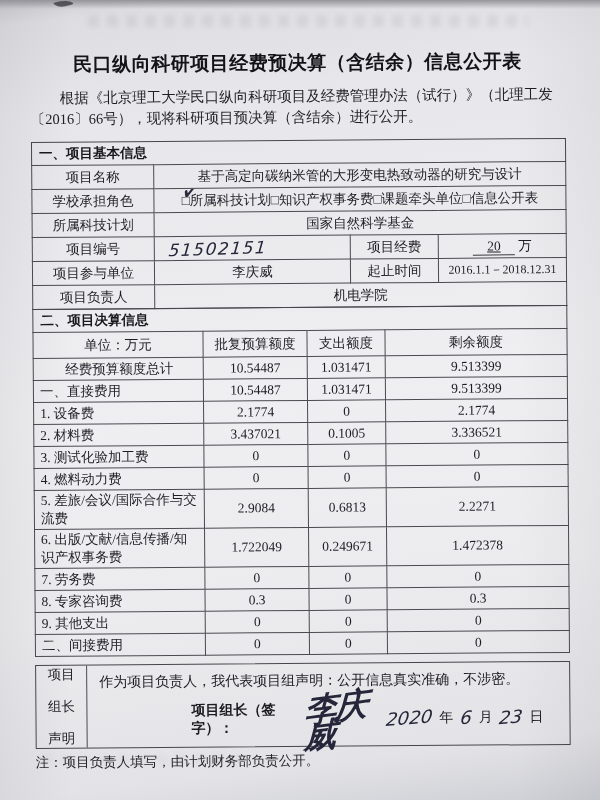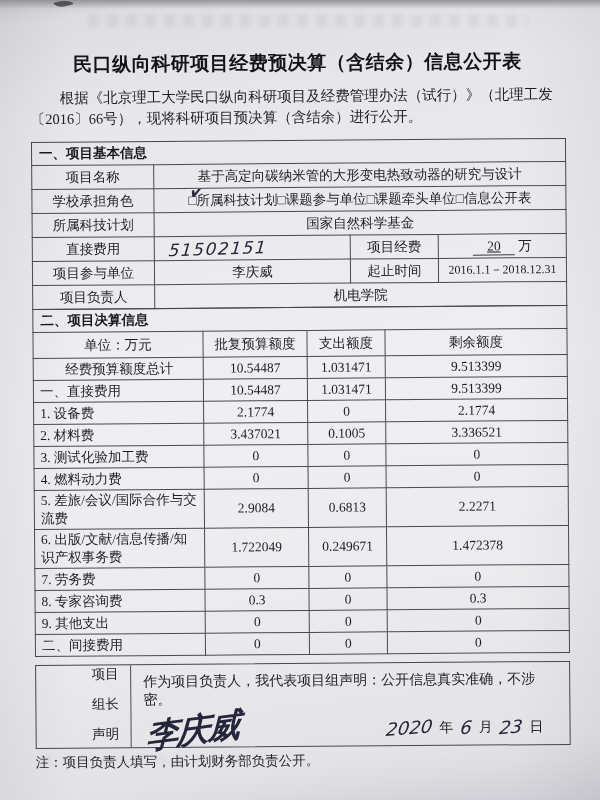--- a/index.html
+++ b/index.html
@@ -50,21 +50,21 @@
   .hand-no{display:inline-block;font-size:17px;letter-spacing:1.5px;
     transform:skewX(-7deg) rotate(-1.5deg);}
   .check-wrap{position:relative;display:inline-block;}
   .check-mark{position:absolute;left:0px;top:-15px;font-size:25px;line-height:1;
     font-family:"DejaVu Sans",sans-serif;font-weight:bold;color:#2b2b3d;
     transform:rotate(10deg) scaleY(1.25);pointer-events:none;}
   .underlined{display:inline-block;min-width:42px;border-bottom:1px solid #3a3a40;text-align:center;text-decoration:underline;}
 
   .decl{margin:8px 32px 0 33px;border:1.5px solid #46464c;display:flex;min-height:82px;}
   .decl-label{width:50px;border-right:1px solid #4a4a50;display:flex;flex-direction:column;
-    align-items:center;justify-content:flex-start;gap:12px;font-size:13.5px;color:#1d1d24;padding-left:44px;}
+    align-items:center;justify-content:space-between;gap:2px;font-size:13.5px;color:#1d1d24;}
   .decl-body{flex:1;padding:8px 12px 6px;}
   .decl-statement{font-size:14px;color:#1c1c22;}
   .sign-row{display:flex;align-items:center;margin-top:10px;}
   .sign-label{margin-left:92px;font-size:14px;font-weight:bold;}
   .hand-sign{display:inline-block;font-size:33px;line-height:.8;font-weight:bold;
     transform:rotate(-7deg) skewX(-9deg);margin:-6px 2px -10px;letter-spacing:-2px;}
   .date-part{margin-left:auto;margin-right:14px;font-size:14px;display:flex;align-items:center;gap:7px;}
   .hand-date{display:inline-block;font-size:18px;transform:skewX(-11deg) rotate(-4deg);}
   .note{margin:5px 33px 0;font-size:13.5px;color:#1d1d24;}
 </style>
@@ -93,29 +93,29 @@
             <col>
           </colgroup>
         <tbody>
             <tr>
           <td class="lbl">项目名称</td>
           <td colspan="3">基于高定向碳纳米管的大形变电热致动器的研究与设计</td>
         </tr>
         <tr>
           <td class="lbl">学校承担角色</td>
           <td colspan="3">
-            <span class="check-wrap"><span class="check-mark">✓</span><span>□</span></span><span>所属科技计划</span><span>□</span><span>课题参与单位</span><span>□</span><span>课题牵头单位</span><span>□</span><span>信息公开表</span>
+            <span class="check-wrap"><span class="check-mark">✓</span><span>□</span></span><span>所属科技计划</span><span>□</span><span>知识产权事务费</span><span>□</span><span>课题牵头单位</span><span>□</span><span>信息公开表</span>
           </td>
         </tr>
         <tr>
           <td class="lbl">所属科技计划</td>
           <td colspan="3">国家自然科学基金</td>
         </tr>
         <tr>
-          <td class="lbl">直接费用</td>
+          <td class="lbl">项目编号</td>
           <td style="text-align:left;padding-left:14px;"><span class="hand hand-no">51502151</span></td>
           <td class="lbl">项目经费</td>
           <td><span class="underlined">20</span> <span>万</span></td>
         </tr>
         <tr>
           <td class="lbl">项目参与单位</td>
           <td>李庆威</td>
           <td class="lbl">起止时间</td>
           <td style="font-size:12px;padding:1px 1px;">2016.1.1－2018.12.31</td>
         </tr>
@@ -220,20 +220,21 @@
 
     <div class="decl">
       <div class="decl-label">
         <span>项目</span>
         <span>组长</span>
         <span>声明</span>
       </div>
       <div class="decl-body">
         <div class="decl-statement">作为项目负责人，我代表项目组声明：公开信息真实准确，不涉密。</div>
         <div class="sign-row">
+          <span class="sign-label">项目组长（签字）：</span>
           <span class="hand hand-sign">李庆威</span>
           <span class="date-part">
             <span class="hand hand-date">2020</span>
             <span>年</span>
             <span class="hand hand-date">6</span>
             <span>月</span>
             <span class="hand hand-date">23</span>
             <span>日</span>
           </span>
         </div>

